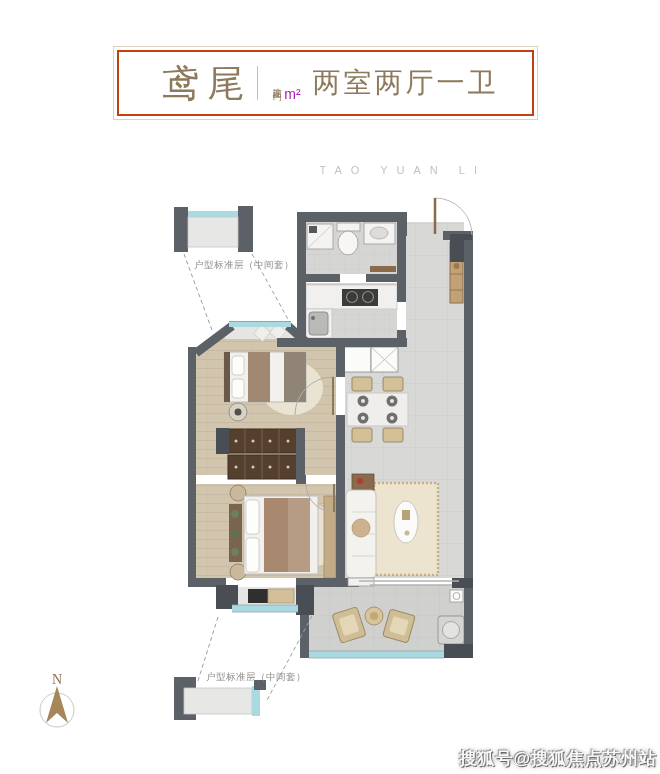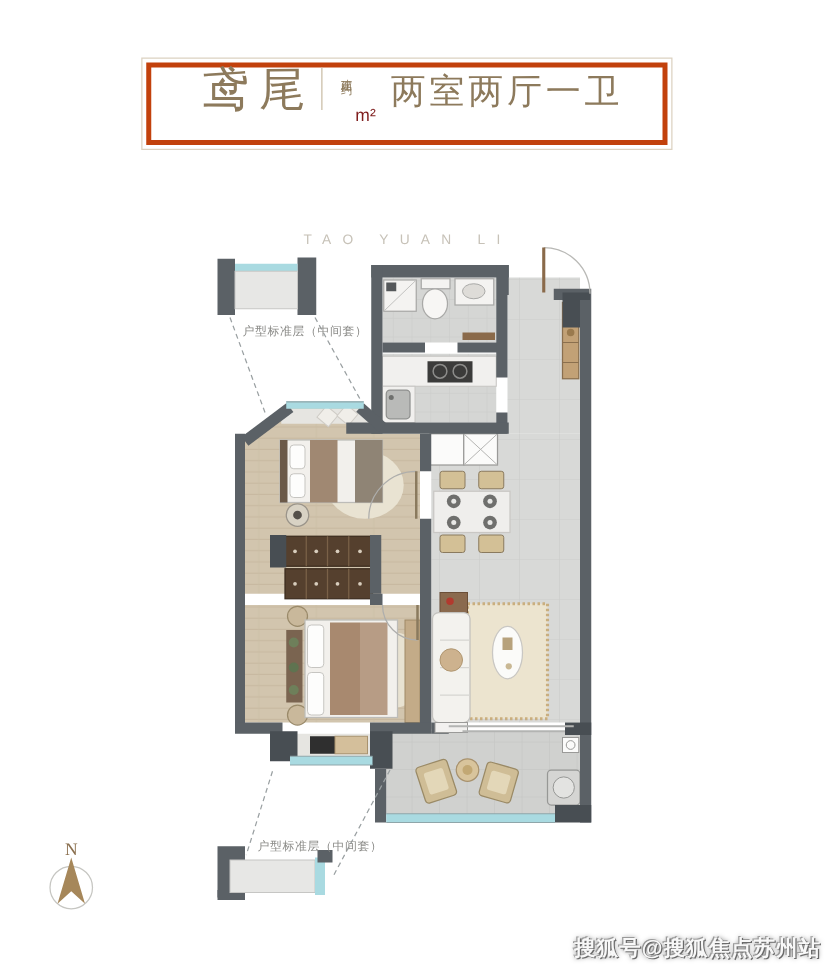--- a/index.html
+++ b/index.html
@@ -1,35 +1,35 @@
 <!DOCTYPE html>
 <html><head>
 <meta charset="utf-8">
 <style>
   html,body{margin:0;padding:0;background:#fff;}
   .page{position:relative;width:660px;height:774px;background:#ffffff;overflow:hidden;
         font-family:"Liberation Sans", sans-serif;}
   
   .title-frame{position:absolute;left:113px;top:46px;width:425px;height:74px;
                border:1px solid #dcd2c1;box-sizing:border-box;padding:3px;}
-  .title-frame-inner{border:4px solid #c2410c;height:100%;box-sizing:border-box;
-               display:flex;justify-content:center;}
+  .title-frame-inner{border:2px solid #c2410c;height:100%;box-sizing:border-box;
+               display:flex;align-items:center;justify-content:center;}
   .title-name{font-family:"Liberation Serif", serif;font-size:37px;color:#8d7a5c;
               letter-spacing:8px;margin-left:10px;line-height:1;}
   .title-divider{width:1px;height:34px;background:#cabda6;margin:0 13px 0 5px;}
   .area-label{writing-mode:vertical-rl;font-size:9px;color:#8d7a5c;letter-spacing:2px;
               line-height:1.1;margin:2px 1px 0 0;}
   .area-value{font-family:"DejaVu Serif", serif;font-size:54px;font-weight:400;
               color:#8d7a5c;line-height:.95;}
-  .area-unit{font-size:14px;color:#7f1d1d;align-self:flex-end;margin:0 12px 12px 2px;}
+  .area-unit{font-size:14px;color:#a21caf;align-self:flex-end;margin:0 12px 12px 2px;}
   .title-rooms{font-family:"Liberation Serif", serif;font-size:28px;color:#8d7a5c;
                letter-spacing:3px;}
   
-  .project-name{position:absolute;top:164px;left:166px;width:320px;text-align:center;
-                font-size:11px;letter-spacing:9px;color:#c7c2b8;margin-top:22px;}
+  .project-name{position:absolute;top:164px;left:166px;width:320px;text-align:right;
+                font-size:11px;letter-spacing:9px;color:#c7c2b8;}
   
   .plan-svg{position:absolute;left:0;top:0;}
   .annotation{font-size:9.5px;fill:#8b8b88;letter-spacing:.5px;}
   
   .watermark{position:absolute;right:3px;bottom:4px;font-size:17px;font-weight:bold;
              color:#f8f8f8;letter-spacing:1px;
              text-shadow:1px 1px 0 #6a6a6a,-1px -1px 0 #9a9a9a,0 0 4px #787878;padding-left:38px;}
 </style>
 </head>
 <body>

